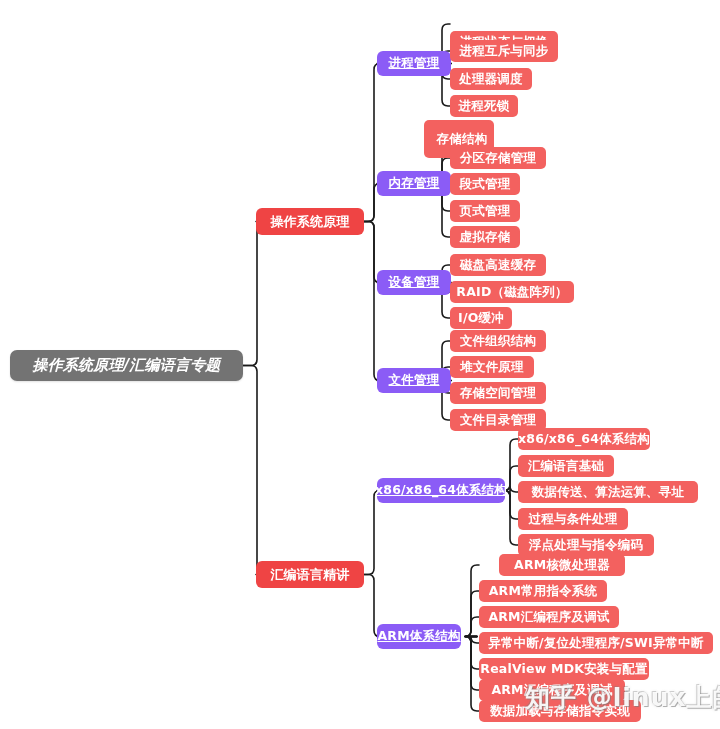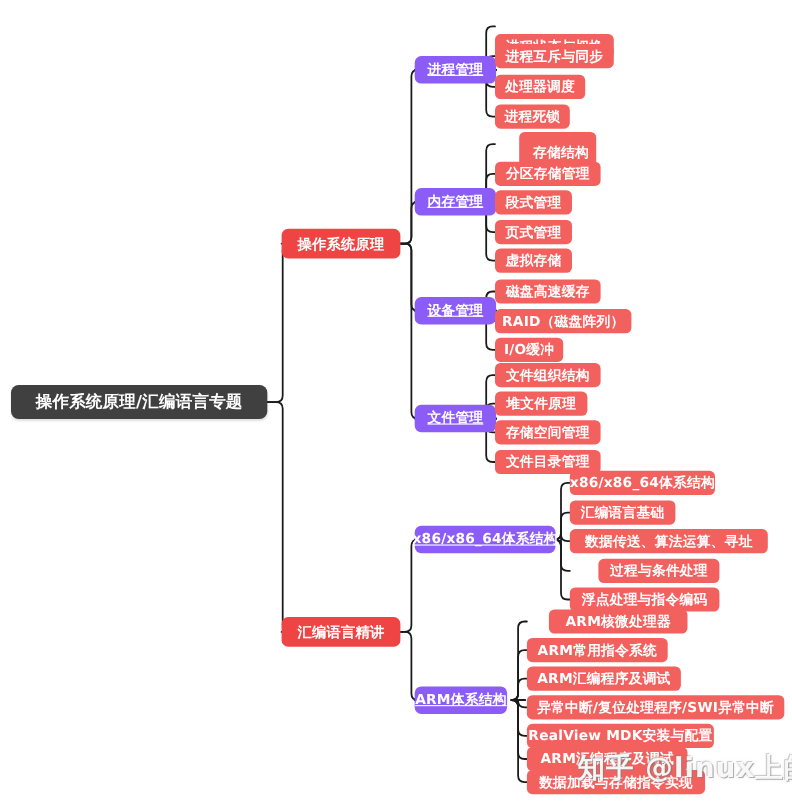--- a/index.html
+++ b/index.html
@@ -31,25 +31,26 @@
     display: flex;
     align-items: center;
     justify-content: center;
     white-space: nowrap;
     color: #ffffff;
     font-weight: bold;
     letter-spacing: 0.2px;
     border-radius: 5px;
   }
   .node.root {
-    background: #404040;
+    background: #737373;
     font-size: 15px;
     border-radius: 7px;
     padding: 0 10px;
     box-shadow: 0 1px 2px rgba(0,0,0,0.12);
+    font-style: italic;
   }
   .node.branch {
     background: #ef4444;
     font-size: 13px;
     padding: 0 8px;
     border-radius: 6px;
   }
   .node.cat {
     background: #8b5cf6;
     font-size: 12.5px;
@@ -122,40 +123,40 @@
     </svg>
   <div id="nodes-layer">
       <div class="node root" style="left: 10px; top: 350px; width: 233px; height: 31px;">操作系统原理/汇编语言专题</div>
       <div class="node branch" style="left: 256px; top: 208px; width: 108px; height: 27px;">操作系统原理</div>
       <div class="node cat" style="left: 377px; top: 51px; width: 74px; height: 25px;">进程管理</div>
       <div class="node leaf" style="left: 450px; top: 13px; width: 108px; height: 22px; margin-top: 18px;">进程状态与切换</div>
       <div class="node leaf" style="left: 450px; top: 40px; width: 108px; height: 22px;">进程互斥与同步</div>
       <div class="node leaf" style="left: 450px; top: 68px; width: 82px; height: 22px;">处理器调度</div>
       <div class="node leaf" style="left: 450px; top: 95px; width: 68px; height: 22px;">进程死锁</div>
       <div class="node cat" style="left: 377px; top: 171px; width: 74px; height: 25px;">内存管理</div>
-      <div class="node leaf" style="left: 472px; top: 120px; width: 70px; height: 38px; padding-left: 12px;">存储结构</div>
+      <div class="node leaf" style="left: 424px; top: 120px; width: 70px; height: 38px; padding-left: 12px;">存储结构</div>
       <div class="node leaf" style="left: 450px; top: 147px; width: 96px; height: 22px;">分区存储管理</div>
       <div class="node leaf" style="left: 450px; top: 173px; width: 70px; height: 22px;">段式管理</div>
       <div class="node leaf" style="left: 450px; top: 200px; width: 70px; height: 22px;">页式管理</div>
       <div class="node leaf" style="left: 450px; top: 226px; width: 70px; height: 22px;">虚拟存储</div>
       <div class="node cat" style="left: 377px; top: 270px; width: 74px; height: 25px;">设备管理</div>
       <div class="node leaf" style="left: 450px; top: 254px; width: 96px; height: 22px;">磁盘高速缓存</div>
       <div class="node leaf" style="left: 450px; top: 281px; width: 124px; height: 22px;">RAID（磁盘阵列）</div>
       <div class="node leaf" style="left: 450px; top: 307px; width: 62px; height: 22px;">I/O缓冲</div>
       <div class="node cat" style="left: 377px; top: 368px; width: 74px; height: 25px;">文件管理</div>
       <div class="node leaf" style="left: 450px; top: 330px; width: 96px; height: 22px;">文件组织结构</div>
       <div class="node leaf" style="left: 450px; top: 356px; width: 84px; height: 22px;">堆文件原理</div>
       <div class="node leaf" style="left: 450px; top: 382px; width: 96px; height: 22px;">存储空间管理</div>
       <div class="node leaf" style="left: 450px; top: 409px; width: 96px; height: 22px;">文件目录管理</div>
       <div class="node branch" style="left: 256px; top: 561px; width: 108px; height: 27px;">汇编语言精讲</div>
       <div class="node cat" style="left: 377px; top: 478px; width: 128px; height: 25px;">x86/x86_64体系结构</div>
       <div class="node leaf" style="left: 518px; top: 428px; width: 132px; height: 22px;">x86/x86_64体系结构</div>
       <div class="node leaf" style="left: 518px; top: 455px; width: 96px; height: 22px;">汇编语言基础</div>
       <div class="node leaf" style="left: 518px; top: 481px; width: 180px; height: 22px;">数据传送、算法运算、寻址</div>
-      <div class="node leaf" style="left: 518px; top: 508px; width: 110px; height: 22px; margin-left: 26px;">过程与条件处理</div>
+      <div class="node leaf" style="left: 518px; top: 508px; width: 110px; height: 22px;">过程与条件处理</div>
       <div class="node leaf" style="left: 518px; top: 534px; width: 136px; height: 22px;">浮点处理与指令编码</div>
       <div class="node cat" style="left: 377px; top: 624px; width: 84px; height: 25px;">ARM体系结构</div>
       <div class="node leaf" style="left: 479px; top: 554px; width: 126px; height: 22px; margin-left: 20px;">ARM核微处理器</div>
       <div class="node leaf" style="left: 479px; top: 580px; width: 128px; height: 22px;">ARM常用指令系统</div>
       <div class="node leaf" style="left: 479px; top: 606px; width: 140px; height: 22px;">ARM汇编程序及调试</div>
       <div class="node leaf" style="left: 479px; top: 632px; width: 234px; height: 22px;">异常中断/复位处理程序/SWI异常中断</div>
       <div class="node leaf" style="left: 479px; top: 658px; width: 170px; height: 22px;">RealView MDK安装与配置</div>
       <div class="node leaf" style="left: 479px; top: 679px; width: 146px; height: 22px;">ARM汇编程序及调试</div>
       <div class="node leaf" style="left: 479px; top: 700px; width: 162px; height: 22px;">数据加载与存储指令实现</div>
     </div>

